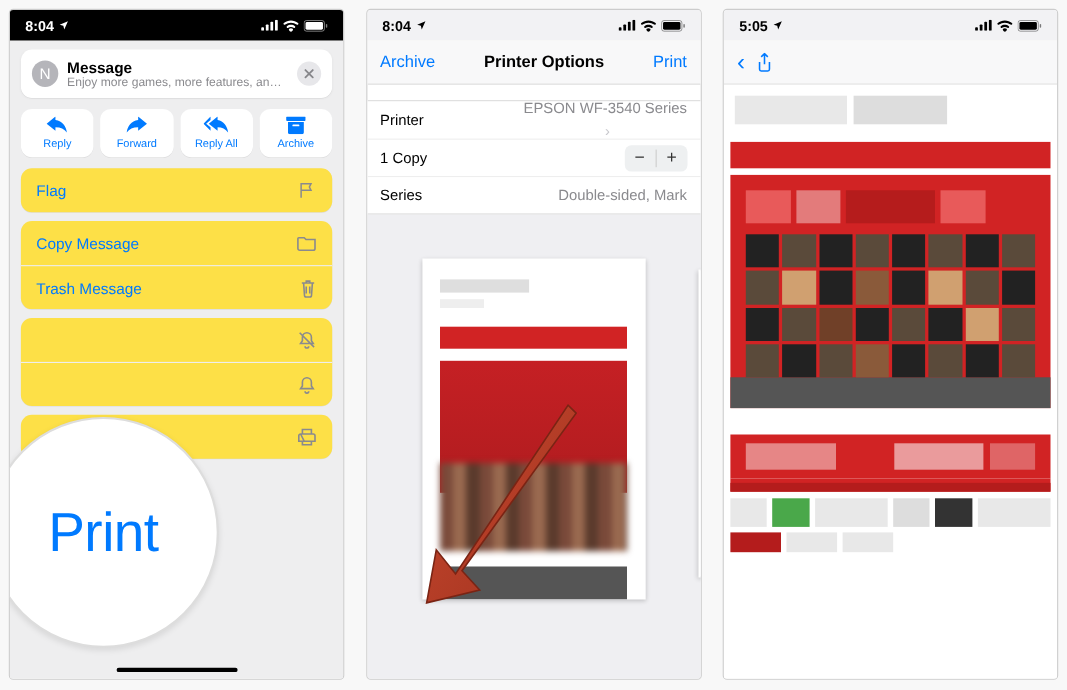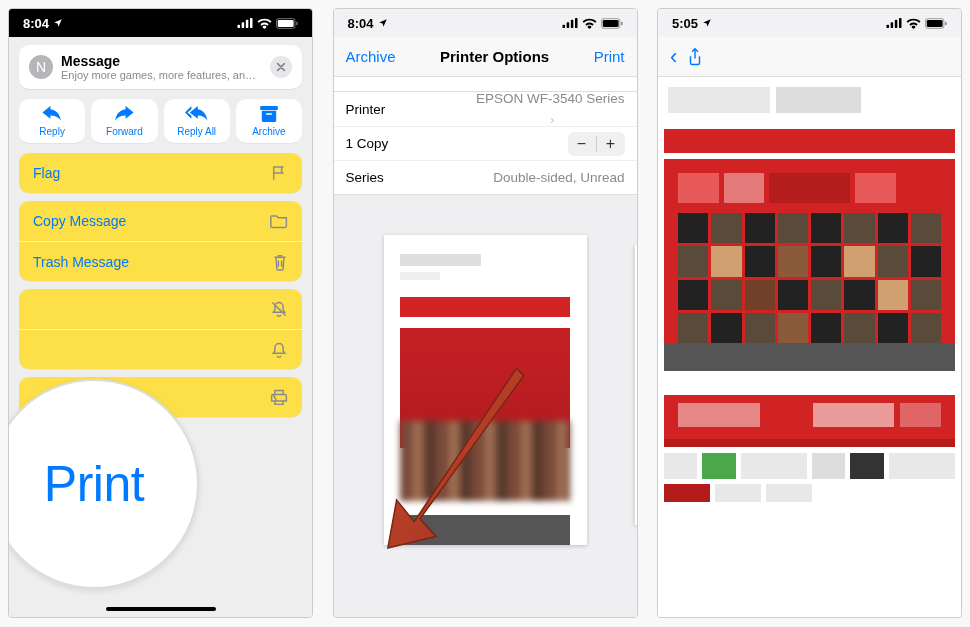--- a/index.html
+++ b/index.html
@@ -284,21 +284,21 @@
         <span class="v">
           <span class="stepper">
             <span>−</span>
             <span class="div"></span>
             <span>+</span>
           </span>
         </span>
       </div>
       <div class="setrow">
         <span class="k">Series</span>
-        <span class="v">Double-sided, Unread</span>
+        <span class="v">Double-sided, Mark</span>
       </div>
     </div>
 
     <div class="preview-area">
       <div class="page-next"></div>
       <div class="page-thumb">
         <div style="position:absolute;left:8%;top:6%;width:40%;height:12px;background:#dedede;"></div>
         <div style="position:absolute;left:8%;top:12%;width:20%;height:8px;background:#eee;"></div>
         <div class="redblock" style="top:20%;height:20px;"></div>
         <div class="redblock" style="top:30%;height:120px;background:linear-gradient(#c52024,#b01c1f);"></div>

